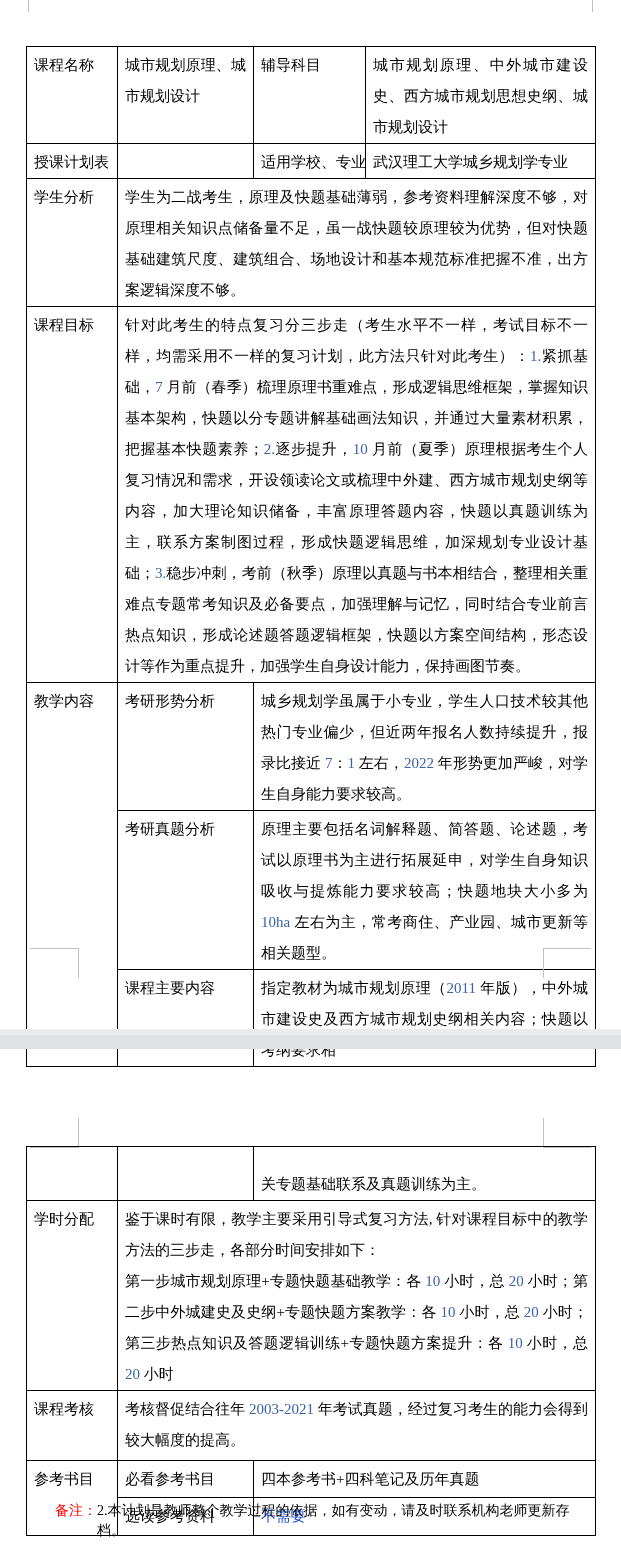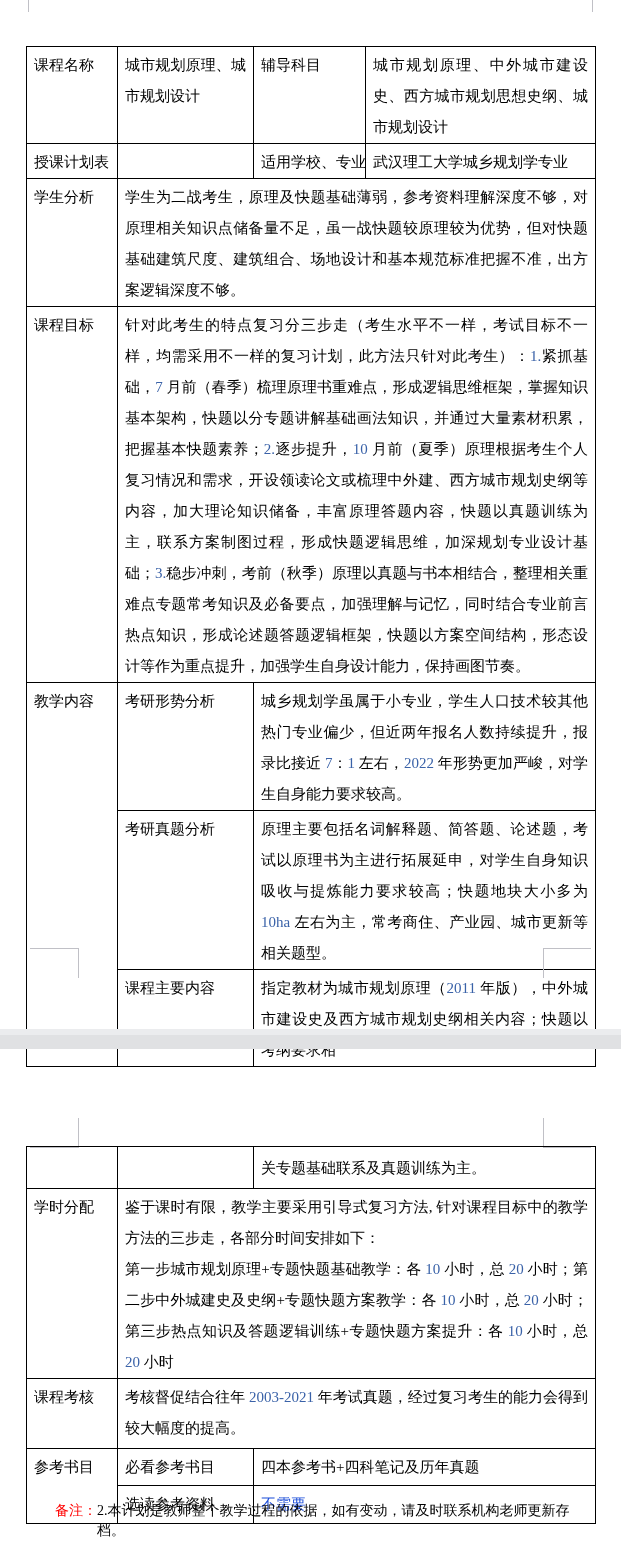--- a/index.html
+++ b/index.html
@@ -96,21 +96,21 @@
     <colgroup>
         <col style="width:91px">
         <col style="width:136px">
         <col style="width:112px">
         <col style="width:230px">
       </colgroup>
     <tbody>
         <tr style="height:42px;">
       <td></td>
       <td></td>
-      <td class="body-text" colspan="2" style="padding-top:6px;">关专题基础联系及真题训练为主。</td>
+      <td class="body-text" colspan="2" style="padding-top:22px;">关专题基础联系及真题训练为主。</td>
     </tr>
     <tr style="height:167px;">
       <td class="lbl">学时分配</td>
       <td class="body-text rich" colspan="3">鉴于课时有限，教学主要采用引导式复习方法, 针对课程目标中的教学方法的三步走，各部分时间安排如下：
 第一步城市规划原理+专题快题基础教学：各 <span class="num">10</span> 小时，总 <span class="num">20</span> 小时；第二步中外城建史及史纲+专题快题方案教学：各 <span class="num">10</span> 小时，总 <span class="num">20</span> 小时；第三步热点知识及答题逻辑训练+专题快题方案提升：各 <span class="num">10</span> 小时，总 <span class="num">20</span> 小时</td>
     </tr>
     <tr style="height:70px;padding-left:48px;">
       <td class="lbl">课程考核</td>
       <td class="body-text rich" colspan="3">考核督促结合往年 <span class="num">2003-2021</span> 年考试真题，经过复习考生的能力会得到较大幅度的提高。</td>
     </tr>

